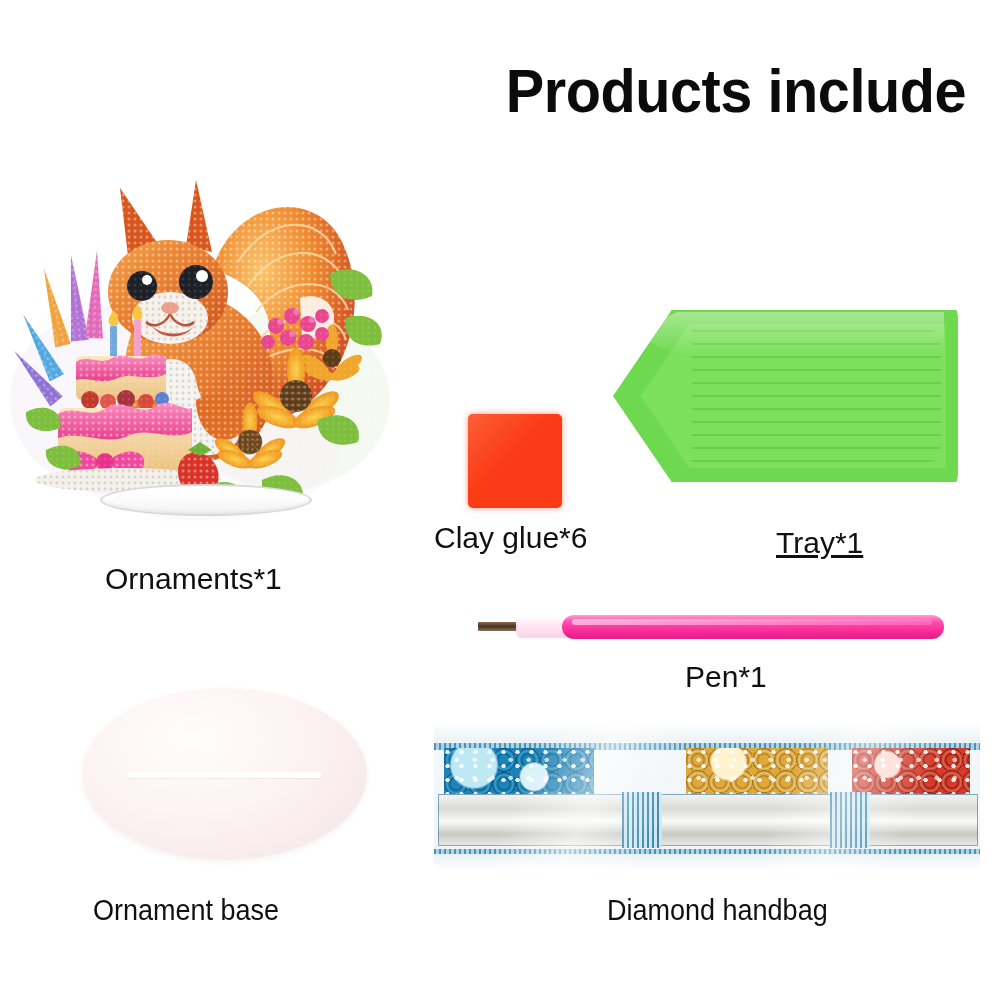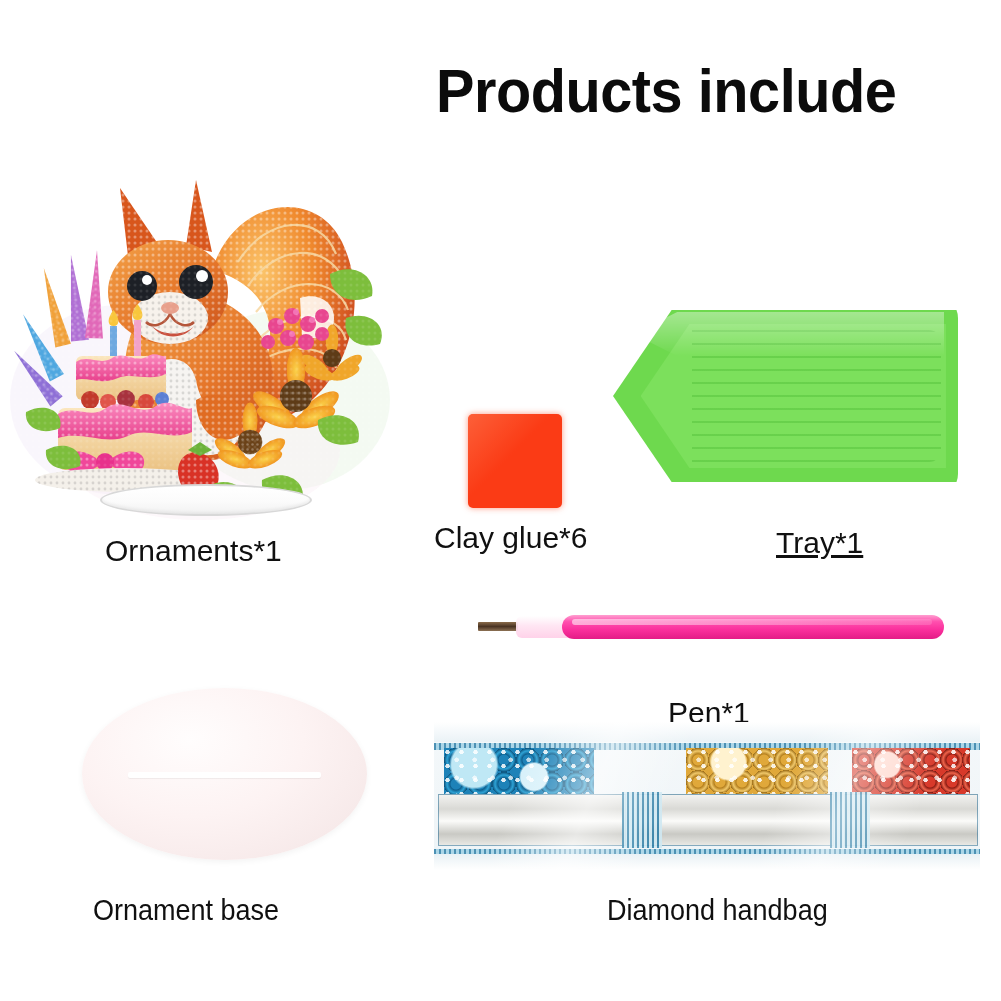--- a/index.html
+++ b/index.html
@@ -11,20 +11,21 @@
     width: 1001px;
     height: 1001px;
     position: relative;
     overflow: hidden;
     font-family: "Liberation Sans", sans-serif;
     color: #111111;
   }
   .stage {
     position: absolute;
     inset: 0;
+    text-align: right;
   }
   .abs { position: absolute; }
 
   
   #title {
     left: 436px;
     top: 60px;
     width: 570px;
     font-size: 62px;
     font-weight: 700;
@@ -530,39 +531,39 @@
         <path d="M26 262 C44 252 64 260 60 278 C42 286 24 278 26 262 Z"></path>
       </g>
       <g opacity="0.35" fill="url(#beadDots)">
         <rect x="0" y="0" width="400" height="375"></rect>
       </g>
     </svg>
   </div>
 
   <div class="abs" id="ornament-stand"></div>
 
-  <div class="abs caption" style="left:105px; top:536px;">Ornaments*1</div>
+  <div class="abs caption" style="left:105px; top:564px;">Ornaments*1</div>
 
   <div class="abs" id="clay-glue"></div>
   <div class="abs caption" style="left:434px; top:523px;">Clay glue*6</div>
 
   <div class="abs" id="tray">
     <div class="tray-body"></div>
     <div class="tray-inner"></div>
     <div class="tray-grooves"></div>
     <div class="tray-gloss"></div>
   </div>
   <div class="abs caption" style="left:776px; top:528px;text-decoration:underline;">Tray*1</div>
 
   <div class="abs" id="pen">
     <div class="pen-tip"></div>
     <div class="pen-ferrule"></div>
     <div class="pen-barrel"></div>
   </div>
-  <div class="abs caption" style="left:668px; top:662px;margin-top:36px;">Pen*1</div>
+  <div class="abs caption" style="left:685px; top:662px;">Pen*1</div>
 
   <div class="abs" id="ornament-base">
     <div id="ornament-base-slot"></div>
   </div>
   <div class="abs caption condensed" style="left:93px; top:895px;">Ornament base</div>
 
   <div class="abs" id="diamond-handbag">
     <div class="bag-top-film"></div>
     <div class="bag-zip top"></div>
 

